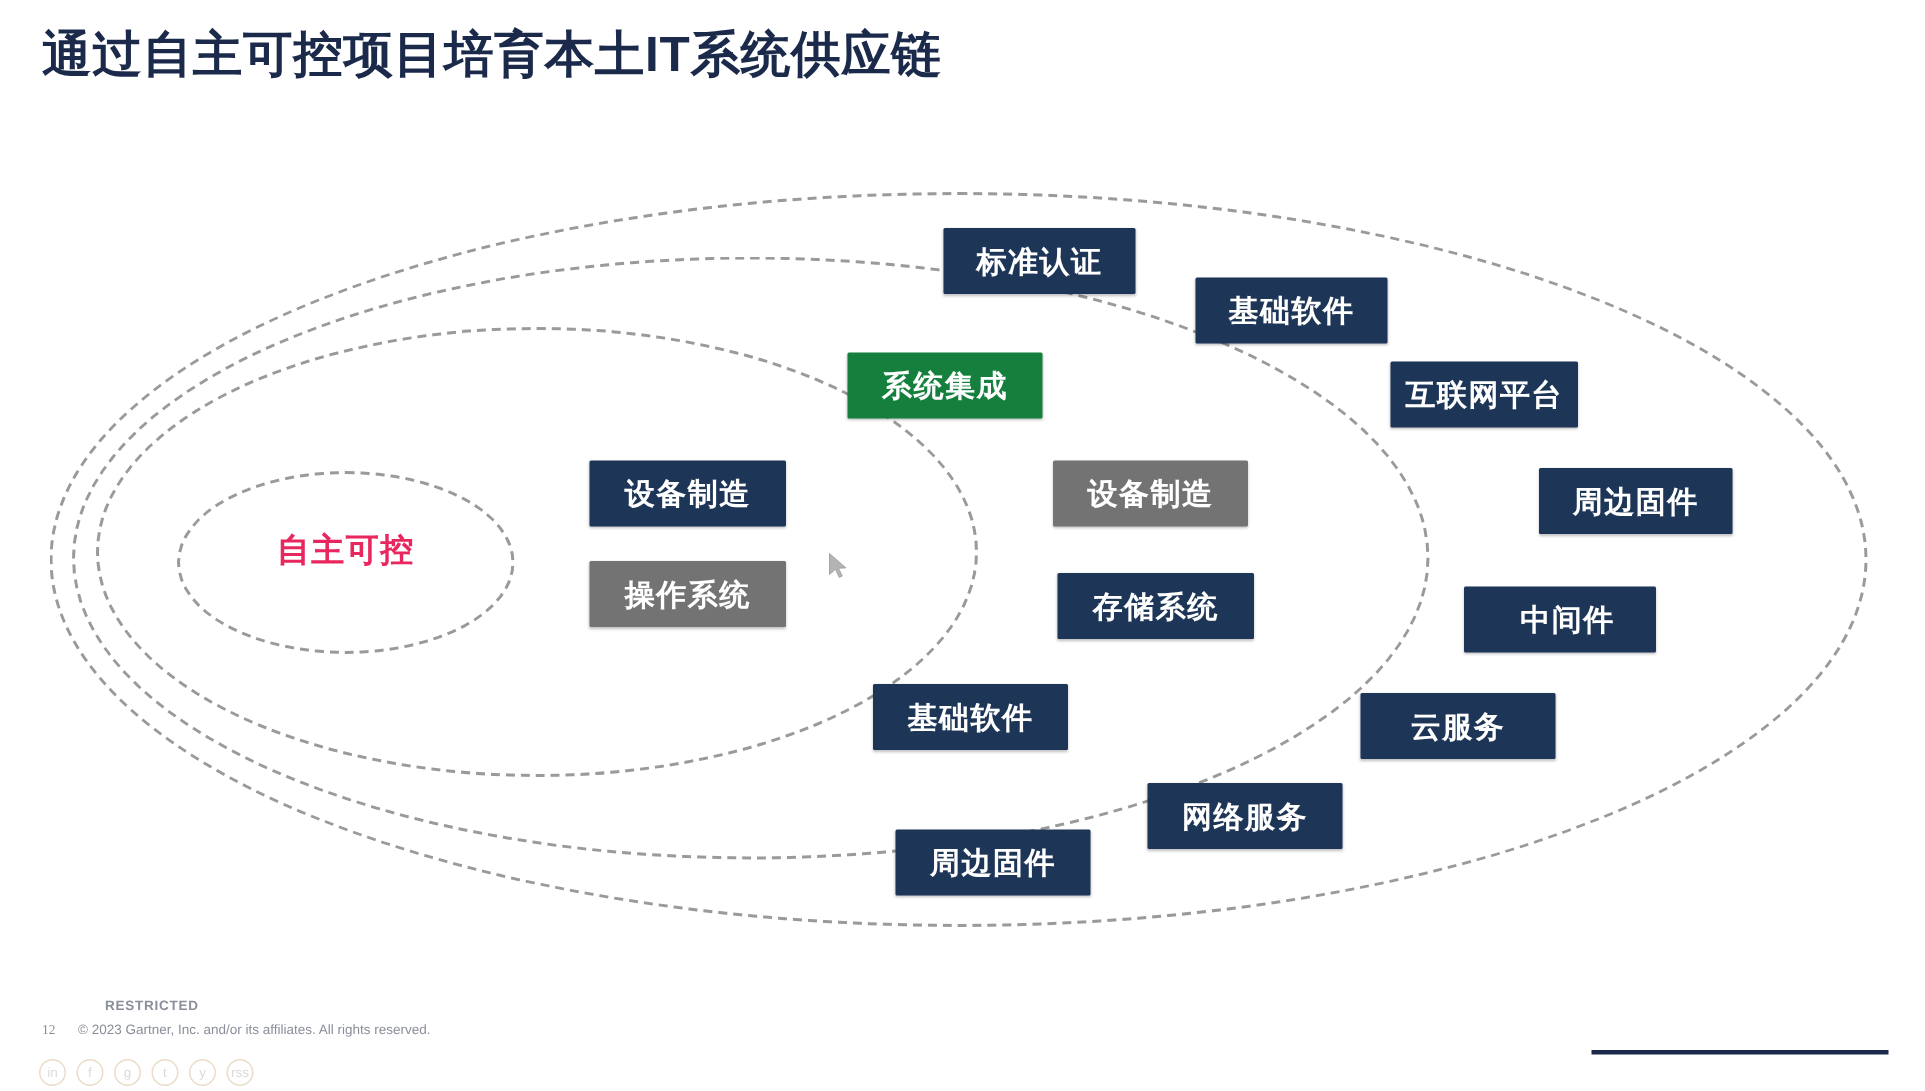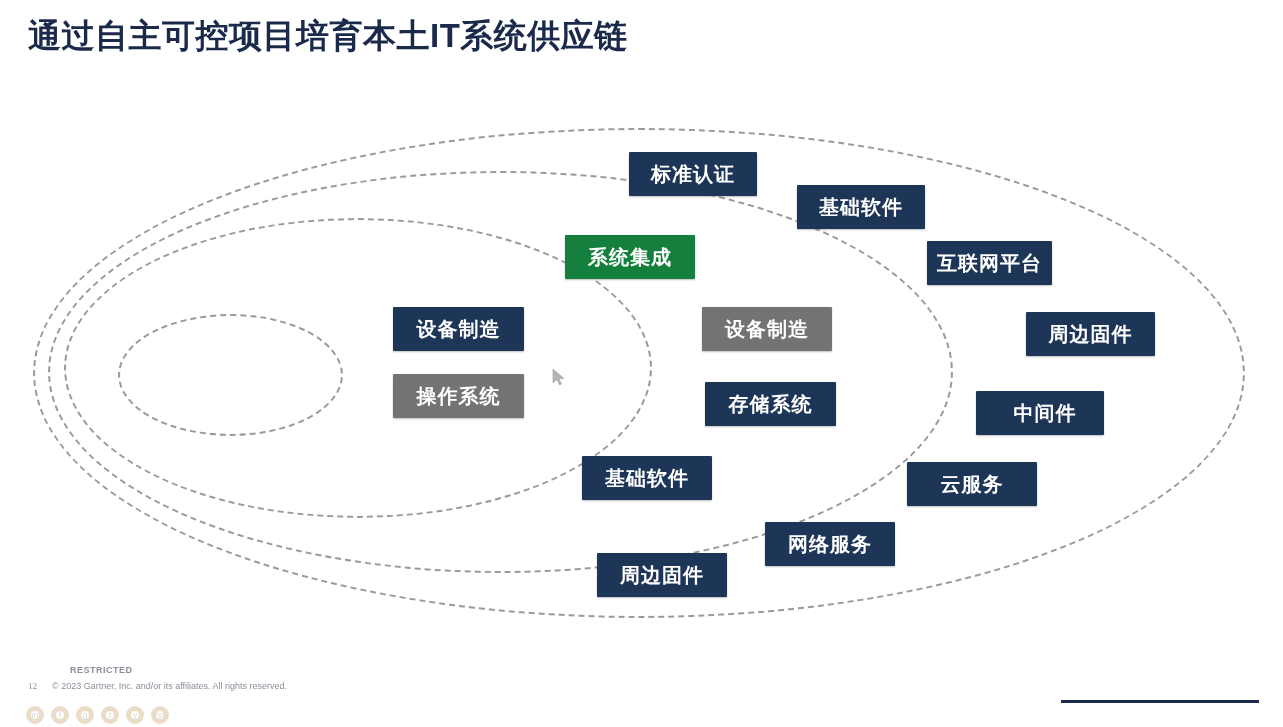--- a/index.html
+++ b/index.html
@@ -138,21 +138,21 @@
     position: absolute;
     left: 26px;
     top: 706px;
     display: flex;
     gap: 7px;
     opacity: 0.22;
   }
   .social-dot {
     width: 18px;
     height: 18px;
-    border: 5px solid #a16207;
+    border: 1px solid #a16207;
     border-radius: 50%;
     display: flex;
     align-items: center;
     justify-content: center;
     font-size: 9px;
     color: #555;
     box-sizing: border-box;
   }
 </style>
 </head>
@@ -160,20 +160,21 @@
 
 <div id="slide">
 
   <div id="slide-title">通过自主可控项目培育本土IT系统供应链</div>
 
   <div class="ring" id="ring-outer"></div>
   <div class="ring" id="ring-middle"></div>
   <div class="ring" id="ring-inner"></div>
   <div class="ring" id="ring-core"></div>
 
+  <div id="core-label">自主可控</div>
 
   <div id="nodes-layer">
       <div class="node" style="left: 629px; top: 152px; width: 128px; background: rgb(29, 53, 87);">
         <span>标准认证</span>
       </div>
       <div class="node" style="left: 797px; top: 185px; width: 128px; background: rgb(29, 53, 87);">
         <span>基础软件</span>
       </div>
       <div class="node" style="left: 565px; top: 235px; width: 130px; background: #15803d;">
         <span>系统集成</span>

